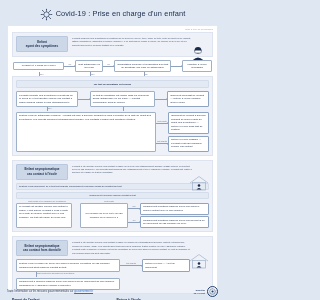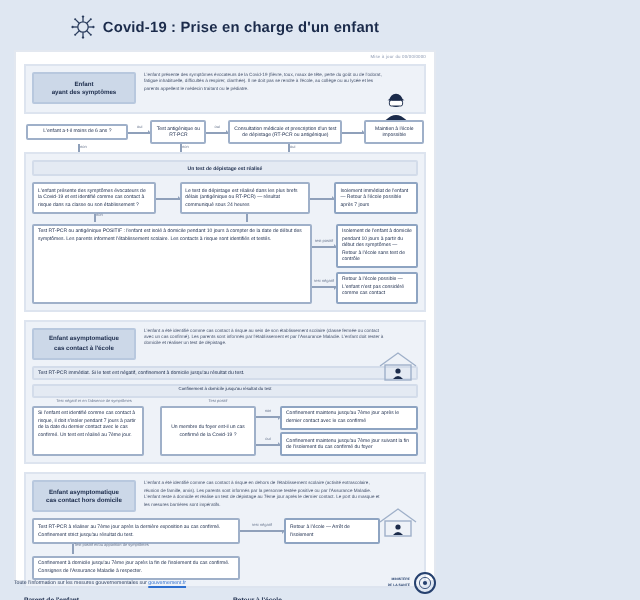--- a/index.html
+++ b/index.html
@@ -11,21 +11,21 @@
     position:relative;
   }
   .page{position:absolute;inset:0;}
 
   
   .title-bar{
     height:24px;display:flex;align-items:center;justify-content:center;
     gap:3px;padding-top:3px;box-sizing:border-box;
   }
   .virus-ico{width:13px;height:13px;flex:none;}
-  .doc-title{font-size:7.4px;font-weight:700;color:#1b2b4b;letter-spacing:.1px;white-space:nowrap;}
+  .doc-title{font-size:7.4px;font-weight:400;color:#1b2b4b;letter-spacing:.1px;white-space:nowrap;}
 
   
   .sheet{
     position:absolute;left:7px;top:25px;width:211px;height:266px;
     background:#ffffff;box-sizing:border-box;
     border:0.5px solid #e3e8f0;
   }
   .sheet-date{
     position:absolute;right:4px;top:2px;font-size:2.2px;color:#8e9bb3;letter-spacing:.1px;
   }

